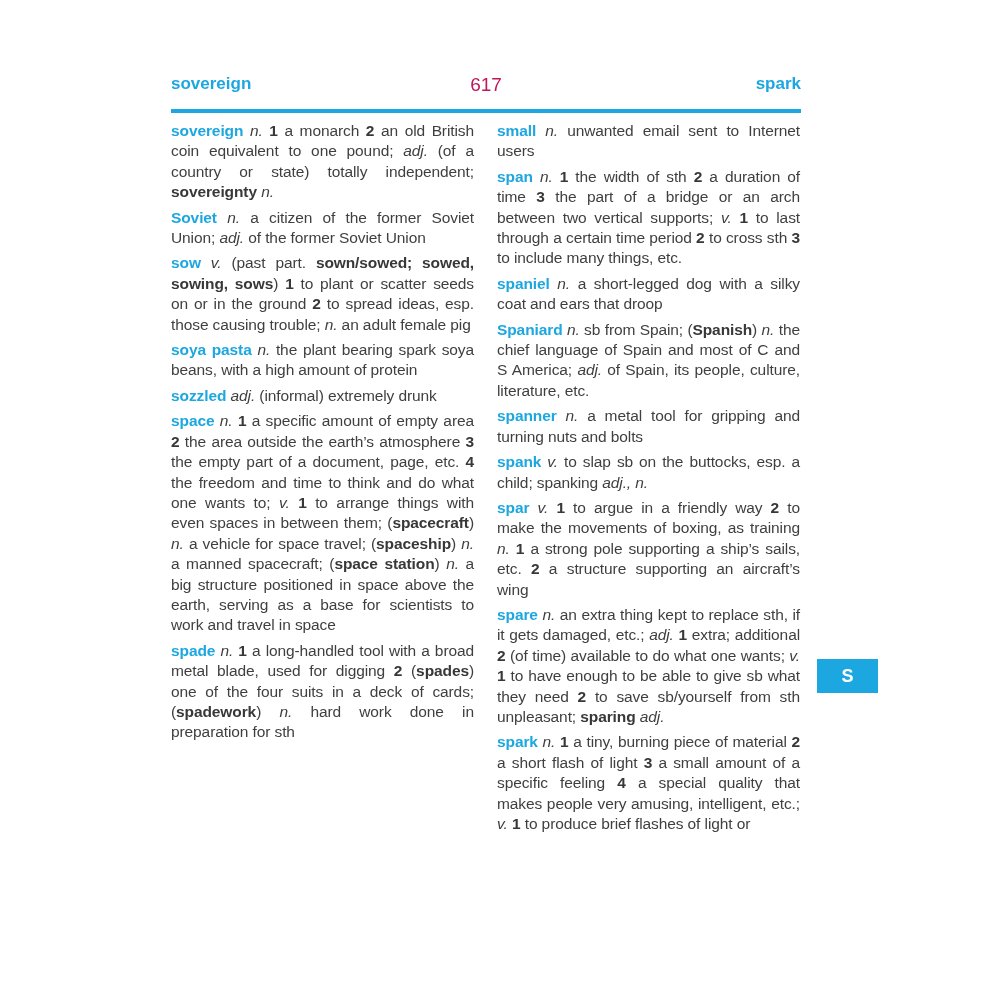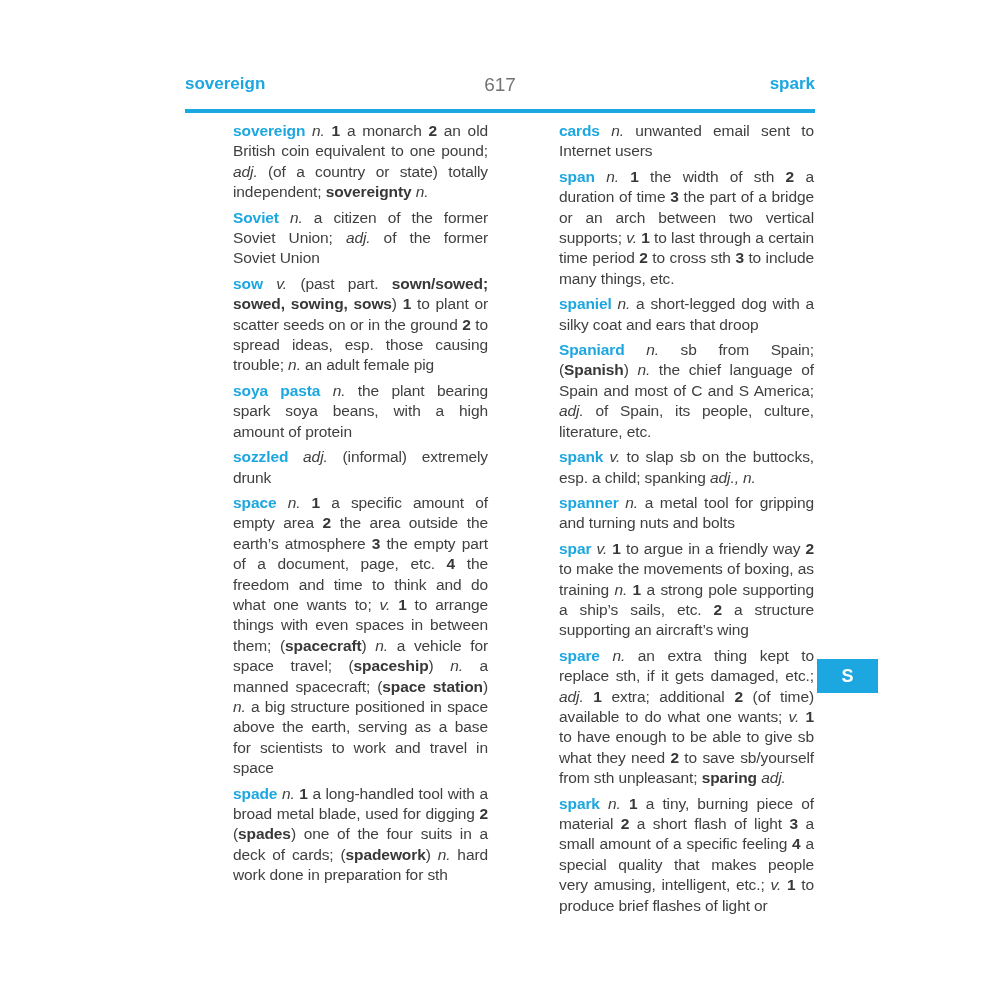--- a/index.html
+++ b/index.html
@@ -10,40 +10,40 @@
   html,body{margin:0;padding:0;}
   body{
     width:1000px;height:1000px;
     background:#ffffff;
     position:relative;
     font-family:"Liberation Sans","DejaVu Sans",sans-serif;
     overflow:hidden;
   }
   .page{
     position:absolute;
-    left:185px;top:74px;
+    left:171px;top:74px;
     width:630px;
   }
   .page-header{
     position:relative;
     height:26px;
     display:flex;
     justify-content:space-between;
     align-items:baseline;
   }
   .guide-word{
     color:var(--accent);
     font-weight:700;
     font-size:17px;
   }
   .page-number{
     position:absolute;
     left:50%;
     transform:translateX(-50%);
-    color:#737373;
+    color:#be185d;
     font-weight:400;
     font-size:19px;
   }
   .header-rule{
     height:4px;
     background:var(--accent);
     margin-top:9px;
     margin-bottom:8px;
   }
   .cols{
@@ -51,21 +51,21 @@
     gap:23px;
   }
   .col{
     width:303px;
     text-align:justify;
     font-size:15.5px;
     line-height:20.4px;
     letter-spacing:-0.1px;
     color:var(--body);
   }
-  .entry{margin-bottom:5px;margin-left:48px;}
+  .entry{margin-bottom:5px;}
   .entry .hw{color:var(--accent);font-weight:700;}
   .entry .b{font-weight:700;color:#383838;}
   .entry .i{font-style:italic;}
   .section-tab{
     position:absolute;
     left:817px;top:659px;
     width:61px;height:34px;
     background:var(--accent);
     color:#ffffff;
     font-weight:700;
@@ -89,26 +89,26 @@
     <div class="col" id="col-left">
         <div class="entry"><span class="hw">sovereign</span><span> </span><span class="i">n.</span><span> </span><span class="b">1</span><span> a monarch </span><span class="b">2</span><span> an old British coin equivalent to one pound; </span><span class="i">adj.</span><span> (of a country or state) totally independent; </span><span class="b">sovereignty</span><span> </span><span class="i">n.</span></div>
         <div class="entry"><span class="hw">Soviet</span><span> </span><span class="i">n.</span><span> a citizen of the former Soviet Union; </span><span class="i">adj.</span><span> of the former Soviet Union</span></div>
         <div class="entry"><span class="hw">sow</span><span> </span><span class="i">v.</span><span> (past part. </span><span class="b">sown/sowed; sowed, sowing, sows</span><span>) </span><span class="b">1</span><span> to plant or scatter seeds on or in the ground </span><span class="b">2</span><span> to spread ideas, esp. those causing trouble; </span><span class="i">n.</span><span> an adult female pig</span></div>
         <div class="entry"><span class="hw">soya pasta</span><span> </span><span class="i">n.</span><span> the plant bearing spark soya beans, with a high amount of protein</span></div>
         <div class="entry"><span class="hw">sozzled</span><span> </span><span class="i">adj.</span><span> (informal) extremely drunk</span></div>
         <div class="entry"><span class="hw">space</span><span> </span><span class="i">n.</span><span> </span><span class="b">1</span><span> a specific amount of empty area </span><span class="b">2</span><span> the area outside the earth’s atmosphere </span><span class="b">3</span><span> the empty part of a document, page, etc. </span><span class="b">4</span><span> the freedom and time to think and do what one wants to; </span><span class="i">v.</span><span> </span><span class="b">1</span><span> to arrange things with even spaces in between them; (</span><span class="b">spacecraft</span><span>) </span><span class="i">n.</span><span> a vehicle for space travel; (</span><span class="b">spaceship</span><span>) </span><span class="i">n.</span><span> a manned spacecraft; (</span><span class="b">space station</span><span>) </span><span class="i">n.</span><span> a big structure positioned in space above the earth, serving as a base for scientists to work and travel in space</span></div>
         <div class="entry"><span class="hw">spade</span><span> </span><span class="i">n.</span><span> </span><span class="b">1</span><span> a long-handled tool with a broad metal blade, used for digging </span><span class="b">2</span><span> (</span><span class="b">spades</span><span>) one of the four suits in a deck of cards; (</span><span class="b">spadework</span><span>) </span><span class="i">n.</span><span> hard work done in preparation for sth</span></div>
       </div>
     <div class="col" id="col-right">
-        <div class="entry"><span class="hw">cards</span><span> </span><span class="i">n.</span><span> unwanted email sent to Internet users</span></div>
+        <div class="entry"><span class="hw">small</span><span> </span><span class="i">n.</span><span> unwanted email sent to Internet users</span></div>
         <div class="entry"><span class="hw">span</span><span> </span><span class="i">n.</span><span> </span><span class="b">1</span><span> the width of sth </span><span class="b">2</span><span> a duration of time </span><span class="b">3</span><span> the part of a bridge or an arch between two vertical supports; </span><span class="i">v.</span><span> </span><span class="b">1</span><span> to last through a certain time period </span><span class="b">2</span><span> to cross sth </span><span class="b">3</span><span> to include many things, etc.</span></div>
         <div class="entry"><span class="hw">spaniel</span><span> </span><span class="i">n.</span><span> a short-legged dog with a silky coat and ears that droop</span></div>
         <div class="entry"><span class="hw">Spaniard</span><span> </span><span class="i">n.</span><span> sb from Spain; (</span><span class="b">Spanish</span><span>) </span><span class="i">n.</span><span> the chief language of Spain and most of C and S America; </span><span class="i">adj.</span><span> of Spain, its people, culture, literature, etc.</span></div>
+        <div class="entry"><span class="hw">spanner</span><span> </span><span class="i">n.</span><span> a metal tool for gripping and turning nuts and bolts</span></div>
         <div class="entry"><span class="hw">spank</span><span> </span><span class="i">v.</span><span> to slap sb on the buttocks, esp. a child; spanking </span><span class="i">adj., n.</span></div>
-        <div class="entry"><span class="hw">spanner</span><span> </span><span class="i">n.</span><span> a metal tool for gripping and turning nuts and bolts</span></div>
         <div class="entry"><span class="hw">spar</span><span> </span><span class="i">v.</span><span> </span><span class="b">1</span><span> to argue in a friendly way </span><span class="b">2</span><span> to make the movements of boxing, as training </span><span class="i">n.</span><span> </span><span class="b">1</span><span> a strong pole supporting a ship’s sails, etc. </span><span class="b">2</span><span> a structure supporting an aircraft’s wing</span></div>
         <div class="entry"><span class="hw">spare</span><span> </span><span class="i">n.</span><span> an extra thing kept to replace sth, if it gets damaged, etc.; </span><span class="i">adj.</span><span> </span><span class="b">1</span><span> extra; additional </span><span class="b">2</span><span> (of time) available to do what one wants; </span><span class="i">v.</span><span> </span><span class="b">1</span><span> to have enough to be able to give sb what they need </span><span class="b">2</span><span> to save sb/yourself from sth unpleasant; </span><span class="b">sparing</span><span> </span><span class="i">adj.</span></div>
         <div class="entry"><span class="hw">spark</span><span> </span><span class="i">n.</span><span> </span><span class="b">1</span><span> a tiny, burning piece of material </span><span class="b">2</span><span> a short flash of light </span><span class="b">3</span><span> a small amount of a specific feeling </span><span class="b">4</span><span> a special quality that makes people very amusing, intelligent, etc.; </span><span class="i">v.</span><span> </span><span class="b">1</span><span> to produce brief flashes of light or</span></div>
       </div>
   </div>
 </div>
 
 <div class="section-tab">
   <span>S</span>
 </div>

